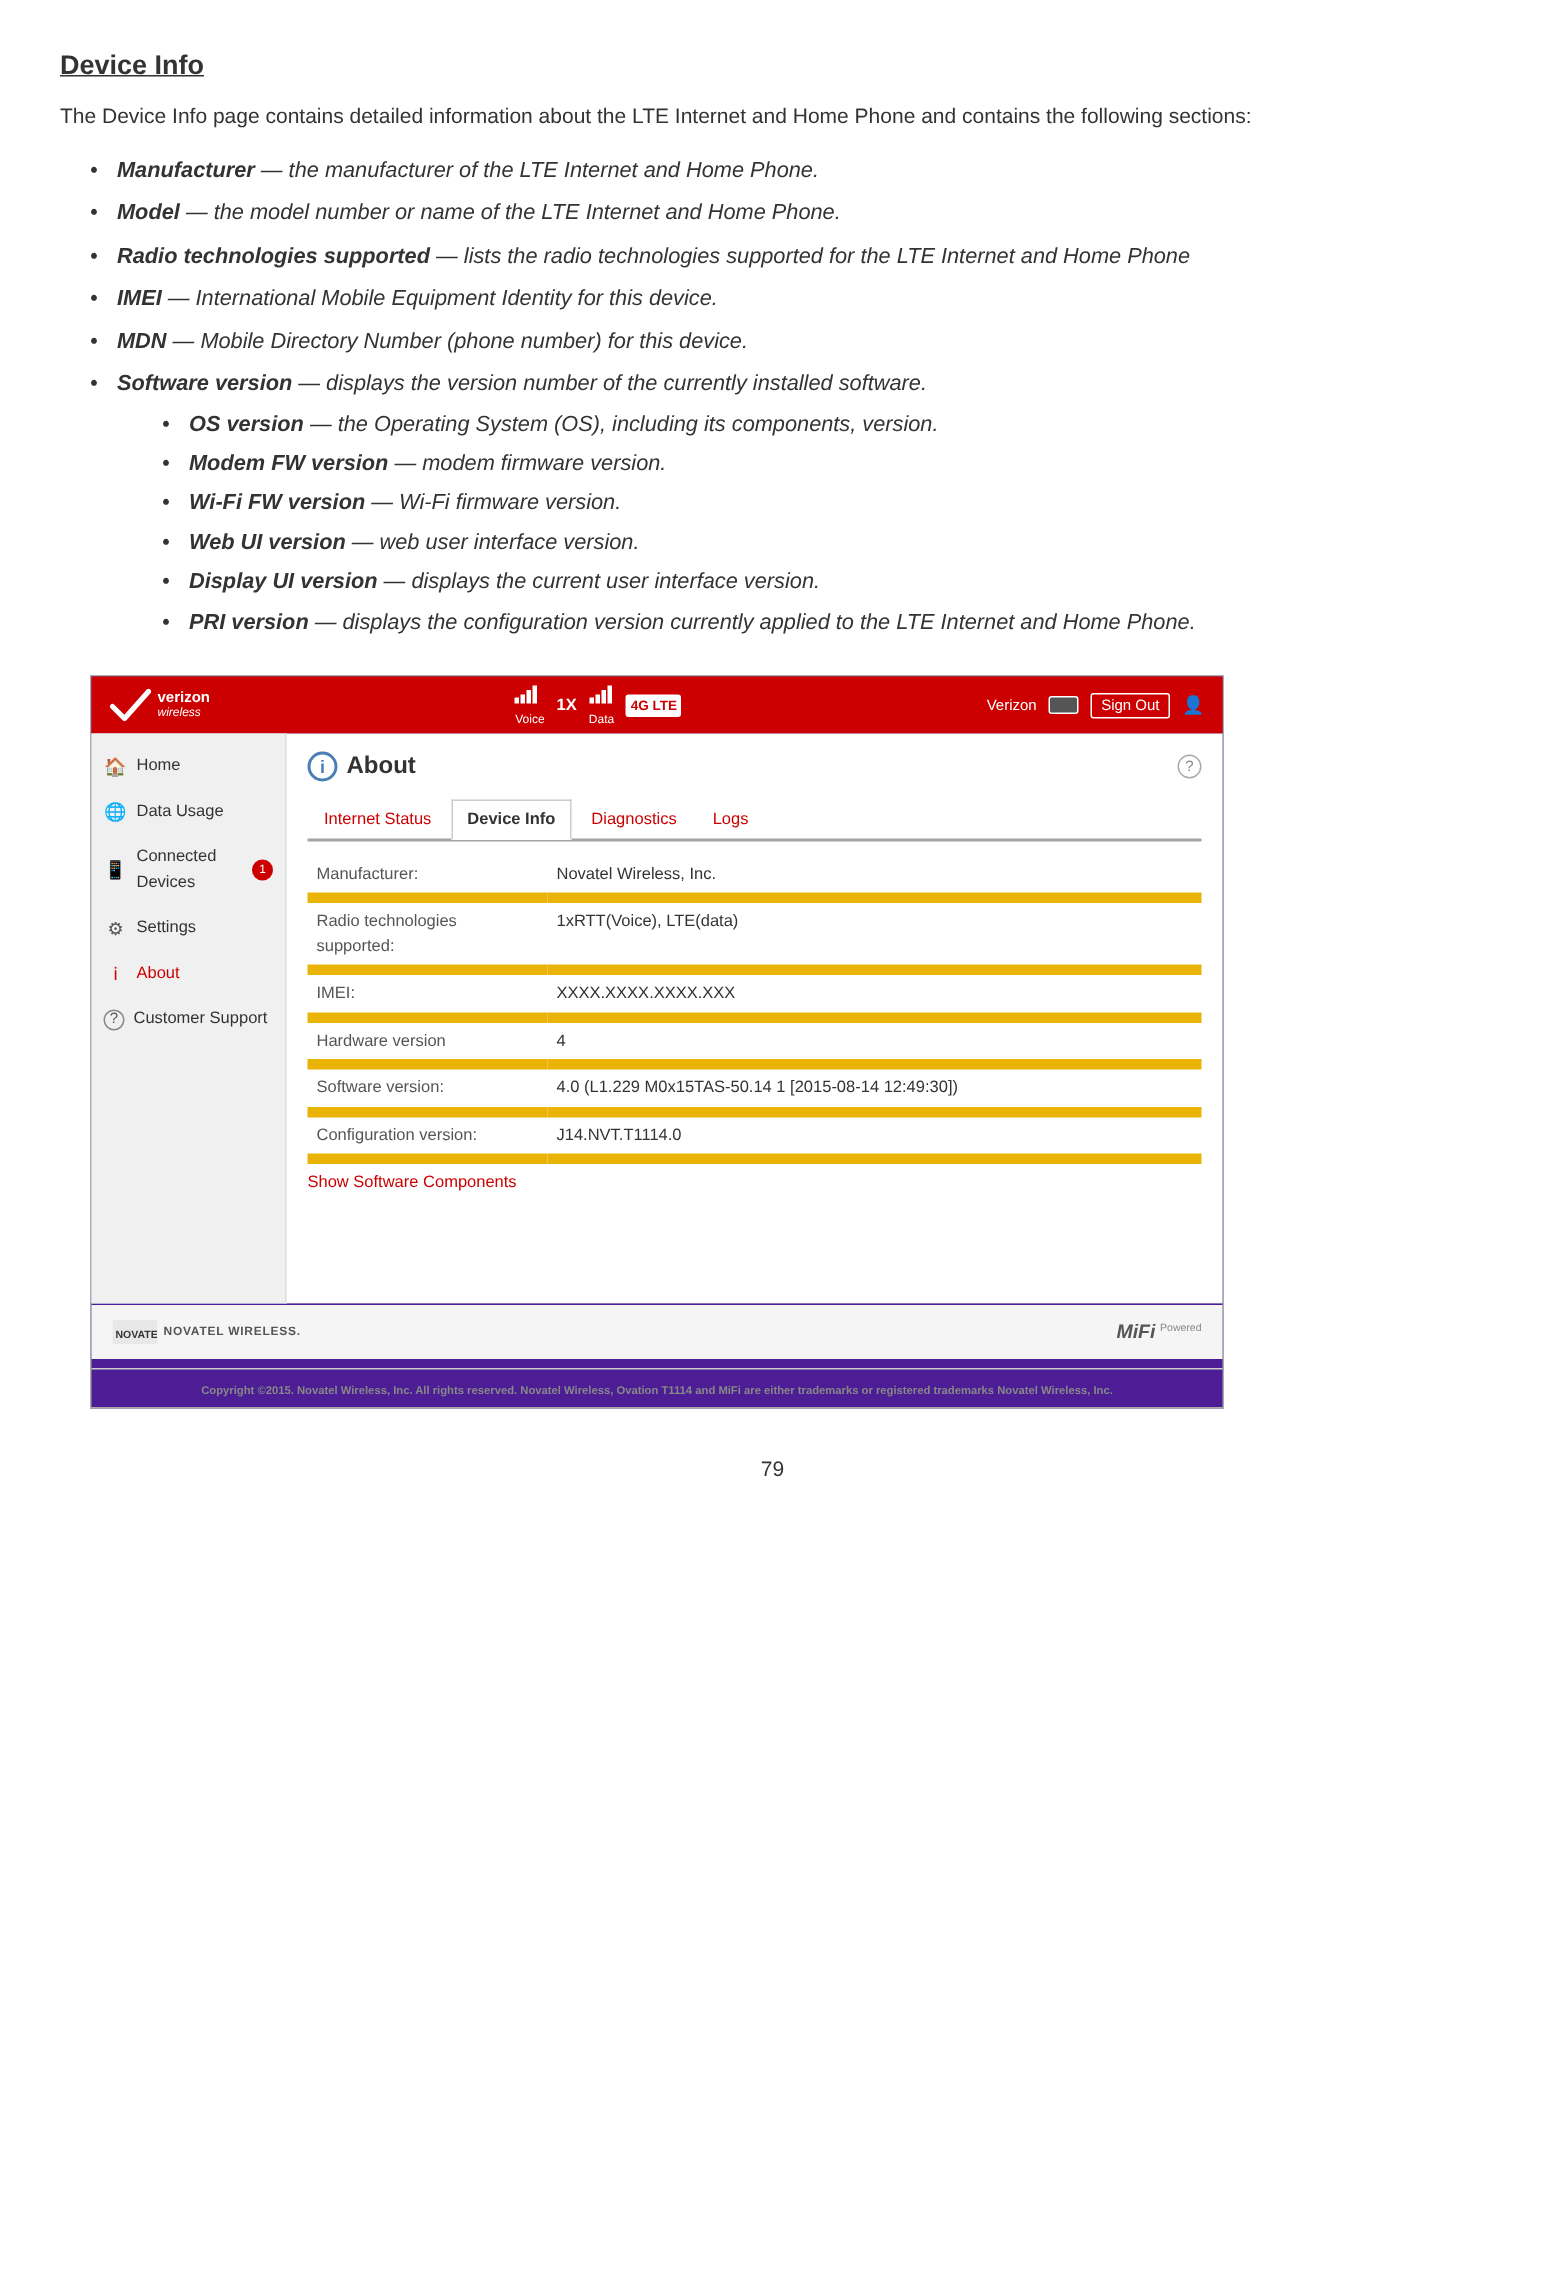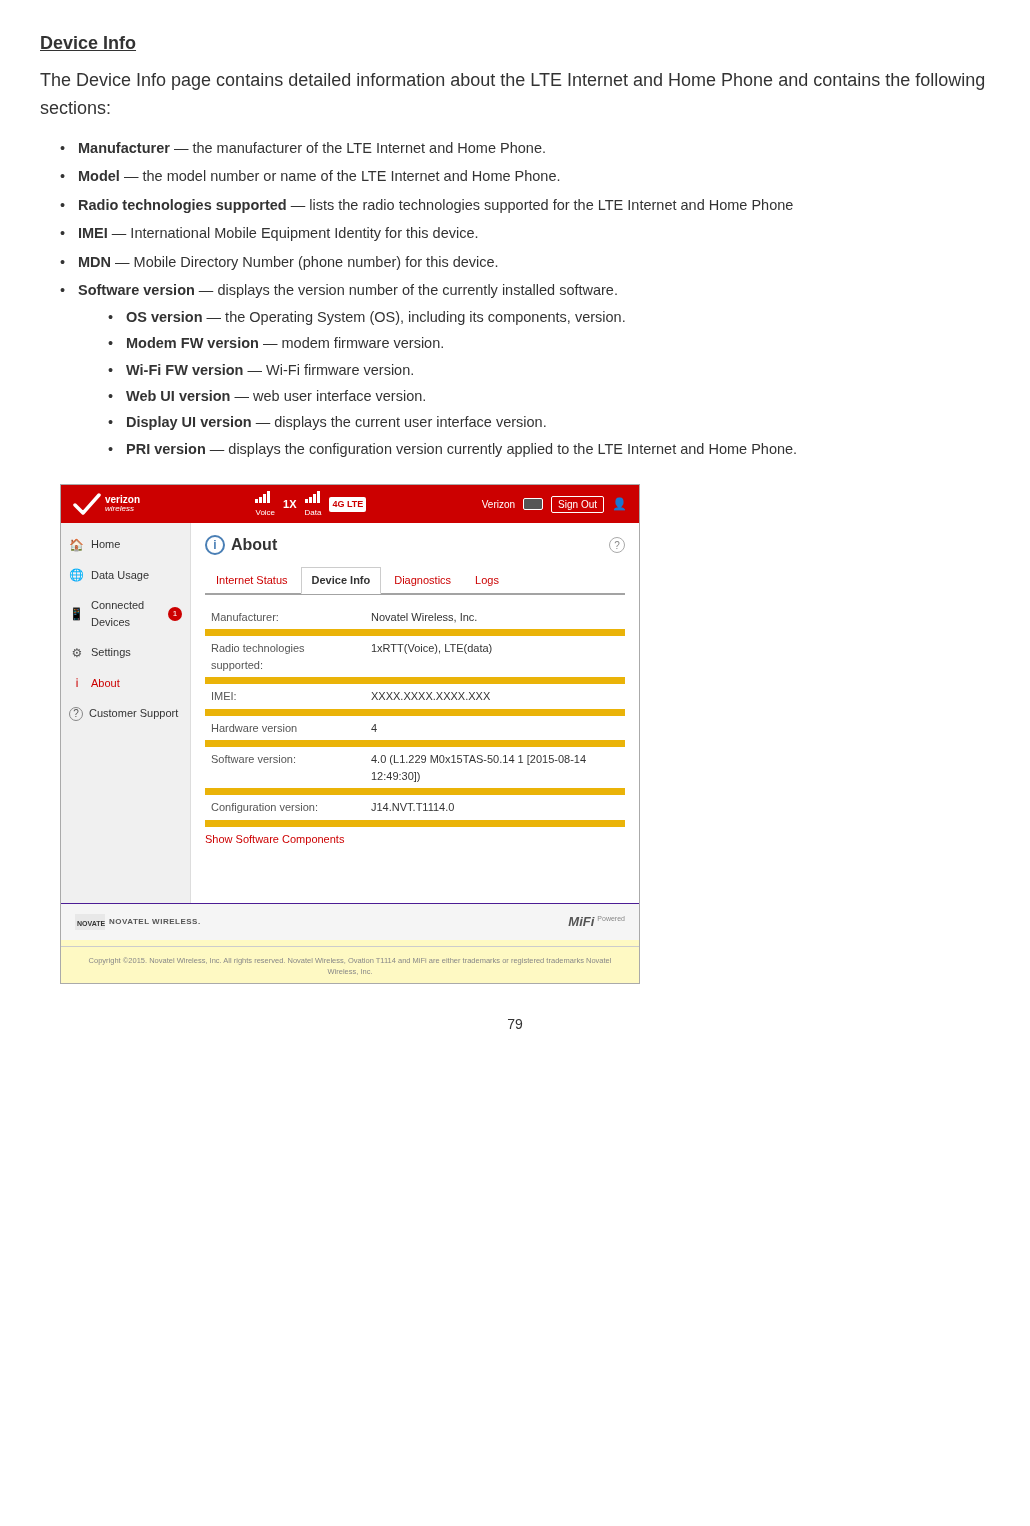--- a/index.html
+++ b/index.html
@@ -14,29 +14,30 @@
     }
 
     
     .page-title {
       font-size: 18px;
       font-weight: bold;
       text-decoration: underline;
       margin-bottom: 10px;
     }
     .intro-text {
-      font-size: 18px;
+      font-size: 14px;
       margin-bottom: 14px;
       line-height: 1.55;
     }
     .bullet-list {
       list-style: none;
       padding: 0;
       margin-left: 20px;
       margin-bottom: 16px;
+      font-style: italic;
     }
     .bullet-list > li {
       position: relative;
       padding-left: 18px;
       margin-bottom: 6px;
       font-size: 14.5px;
       line-height: 1.55;
     }
     .bullet-list > li::before {
       content: "•";
@@ -65,22 +66,22 @@
       position: absolute;
       left: 0;
       top: 0;
     }
 
     
     .screenshot-wrapper {
       margin-top: 24px;
       margin-left: 20px;
       border: 1px solid #aaa;
-      width: 580px;
-      background: #fef9c3;
+      width: 756px;
+      background: #4c1d95;
       font-size: 11px;
     }
 
     
     .top-bar {
       background: #cc0000;
       height: 38px;
       display: flex;
       align-items: center;
       padding: 0 12px;
@@ -503,16 +504,16 @@
         </svg>
         <span style="font-size:8px;font-weight:bold;color:#555;letter-spacing:0.5px;">NOVATEL WIRELESS.</span>
       </div>
     </div>
     <div>
       <span style="font-size:13px;font-style:italic;font-weight:bold;color:#555;">MiFi</span>
       <sup style="font-size:7px;color:#888;">Powered</sup>
     </div>
   </div>
   <div class="footer-divider"></div>
-  <div class="copyright-text" style="padding:4px 14px 6px;">Copyright ©2015. Novatel Wireless, Inc. All rights reserved. Novatel Wireless, Ovation T1114 and MiFi are either trademarks or registered trademarks Novatel Wireless, Inc.</div>
+  <div class="copyright-text" style="padding:4px 14px 6px;font-weight:bold;">Copyright ©2015. Novatel Wireless, Inc. All rights reserved. Novatel Wireless, Ovation T1114 and MiFi are either trademarks or registered trademarks Novatel Wireless, Inc.</div>
 </div>
 
 <div class="page-number">79</div>
 
 </body></html>

